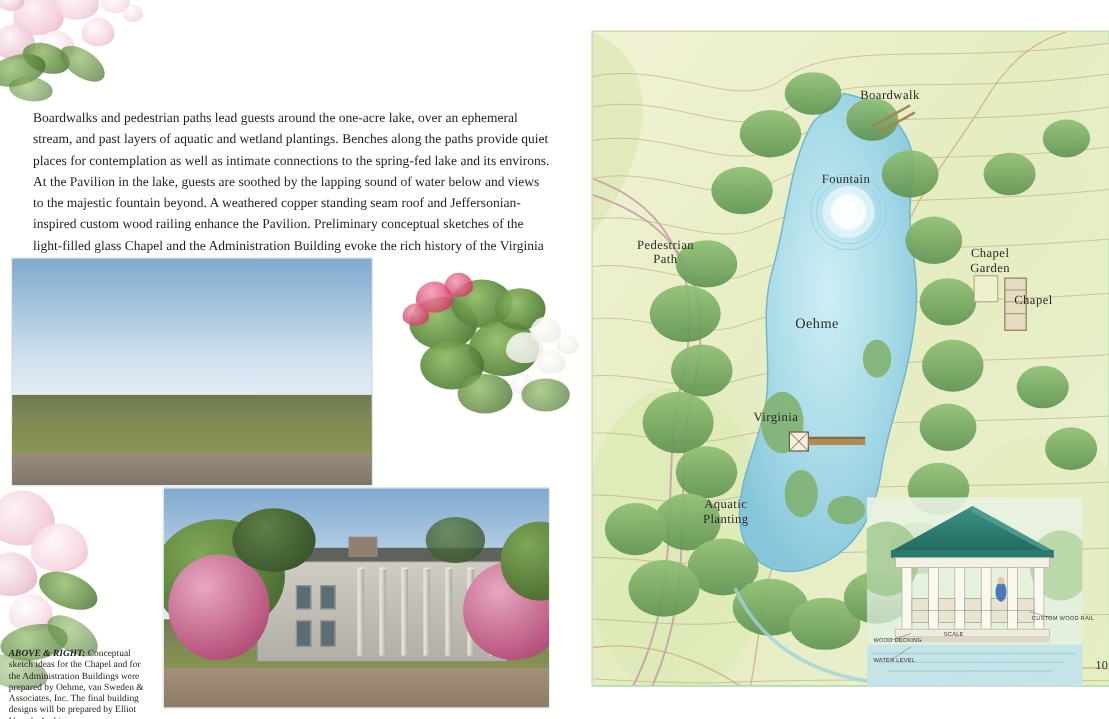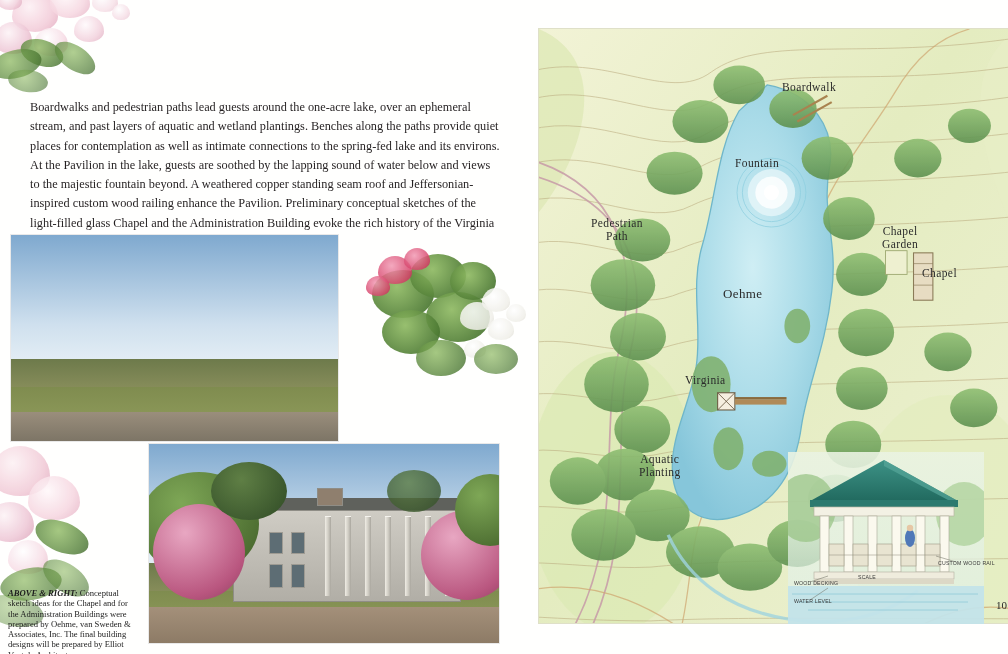--- a/index.html
+++ b/index.html
@@ -450,22 +450,22 @@
           <line x1="348" y1="238" x2="366" y2="238"></line>
         </g>
         <rect x="322" y="206" width="20" height="22" fill="#eef0d0" stroke="#9aa56c" stroke-width="0.8"></rect>
       </g>
 
       <path d="M120,470 C140,514 180,540 230,548 C280,556 320,546 352,522" stroke="#9fd3de" stroke-width="3" fill="none" opacity=".8"></path>
     </svg>
 
     <div id="plan-labels">
         <div class="plan-label" style="left: 243px; top: 52px;">Boardwalk</div>
-        <div class="plan-label" style="left: 196px; top: 128px;">Fountain</div>
-        <div class="plan-label" style="left: 52px; top: 188px;">Pedestrian
+        <div class="plan-label" style="left: 208px; top: 128px;">Fountain</div>
+        <div class="plan-label" style="left: 40px; top: 188px;">Pedestrian
 Path</div>
         <div class="plan-label" style="left: 343px; top: 196px;">Chapel
 Garden</div>
         <div class="plan-label" style="left: 383px; top: 238px;">Chapel</div>
         <div class="plan-label big" style="left: 184px; top: 258px;">Oehme</div>
         <div class="plan-label" style="left: 146px; top: 345px;">Virginia</div>
         <div class="plan-label" style="left: 100px; top: 424px;">Aquatic
 Planting</div>
       </div>
 

